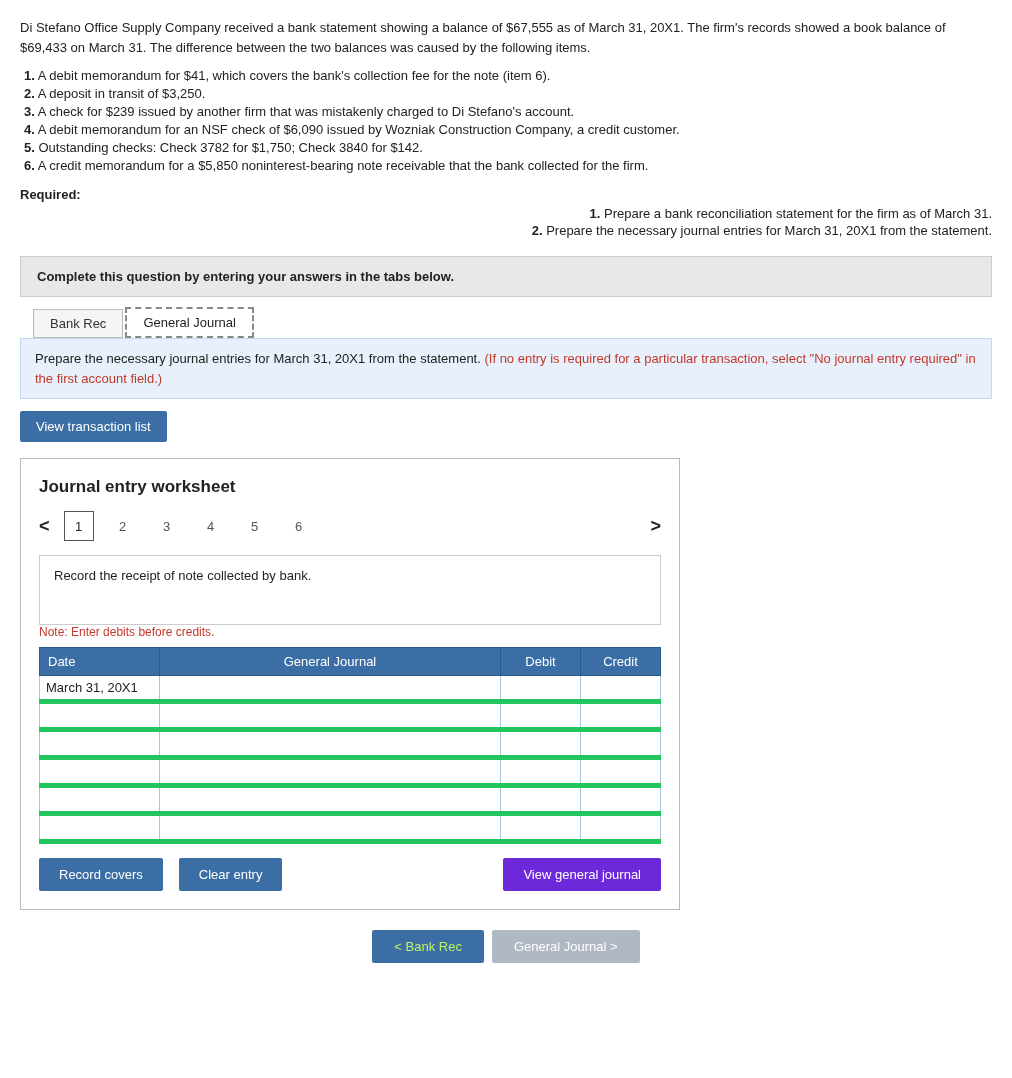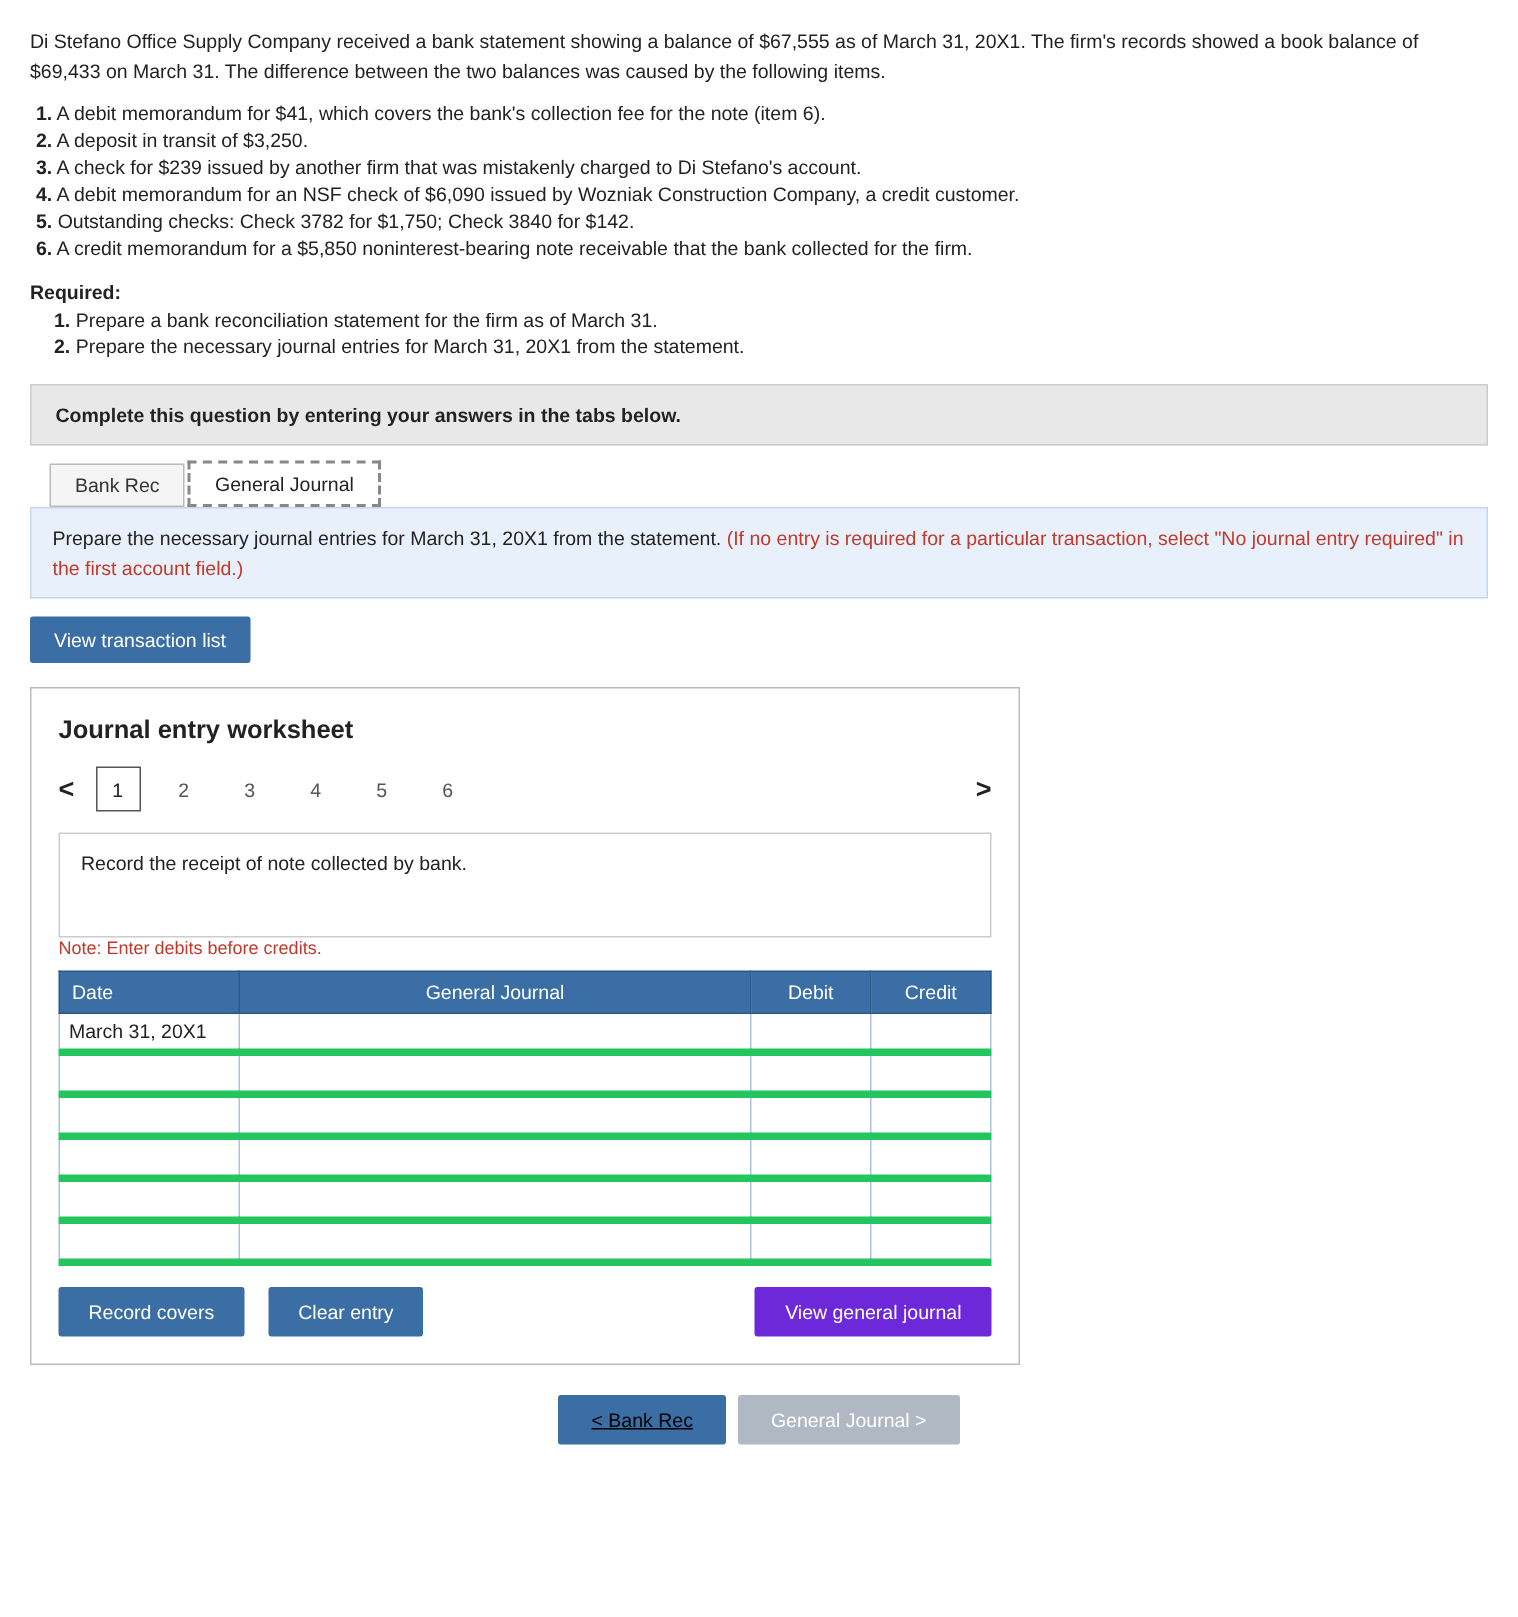--- a/index.html
+++ b/index.html
@@ -15,21 +15,21 @@
     .problem-text {
       line-height: 1.55;
       margin-bottom: 10px;
     }
     .problem-text p { margin-bottom: 4px; }
     .numbered-list { margin: 6px 0 6px 4px; }
     .numbered-list li { margin-bottom: 3px; list-style: none; }
     .required-section { margin-top: 14px; }
     .required-section .req-title { font-weight: bold; margin-bottom: 4px; }
     .required-section ol { margin-left: 16px; }
-    .required-section ol li { margin-bottom: 2px; list-style: none; }
+    .required-section ol li { margin-bottom: 2px; list-style: none; text-align: right; }
 
     .complete-box {
       background: #e8e8e8;
       border: 1px solid #ccc;
       padding: 12px 16px;
       margin: 18px 0 0 0;
       font-size: 13px;
     }
     .complete-box strong { font-weight: bold; }
 
@@ -222,22 +222,21 @@
     }
     .bottom-nav-btn {
       padding: 9px 22px;
       font-size: 13px;
       cursor: pointer;
       border-radius: 2px;
       border: none;
     }
     .bottom-nav-btn.blue {
       background: #3a6ea5;
-      color: #000000;
-      text-decoration: underline;
+      color: #bef264;
     }
     .bottom-nav-btn.gray {
       background: #b0b8c4;
       color: #fff;
     }
   </style>
 </head>
 <body>
 
 

